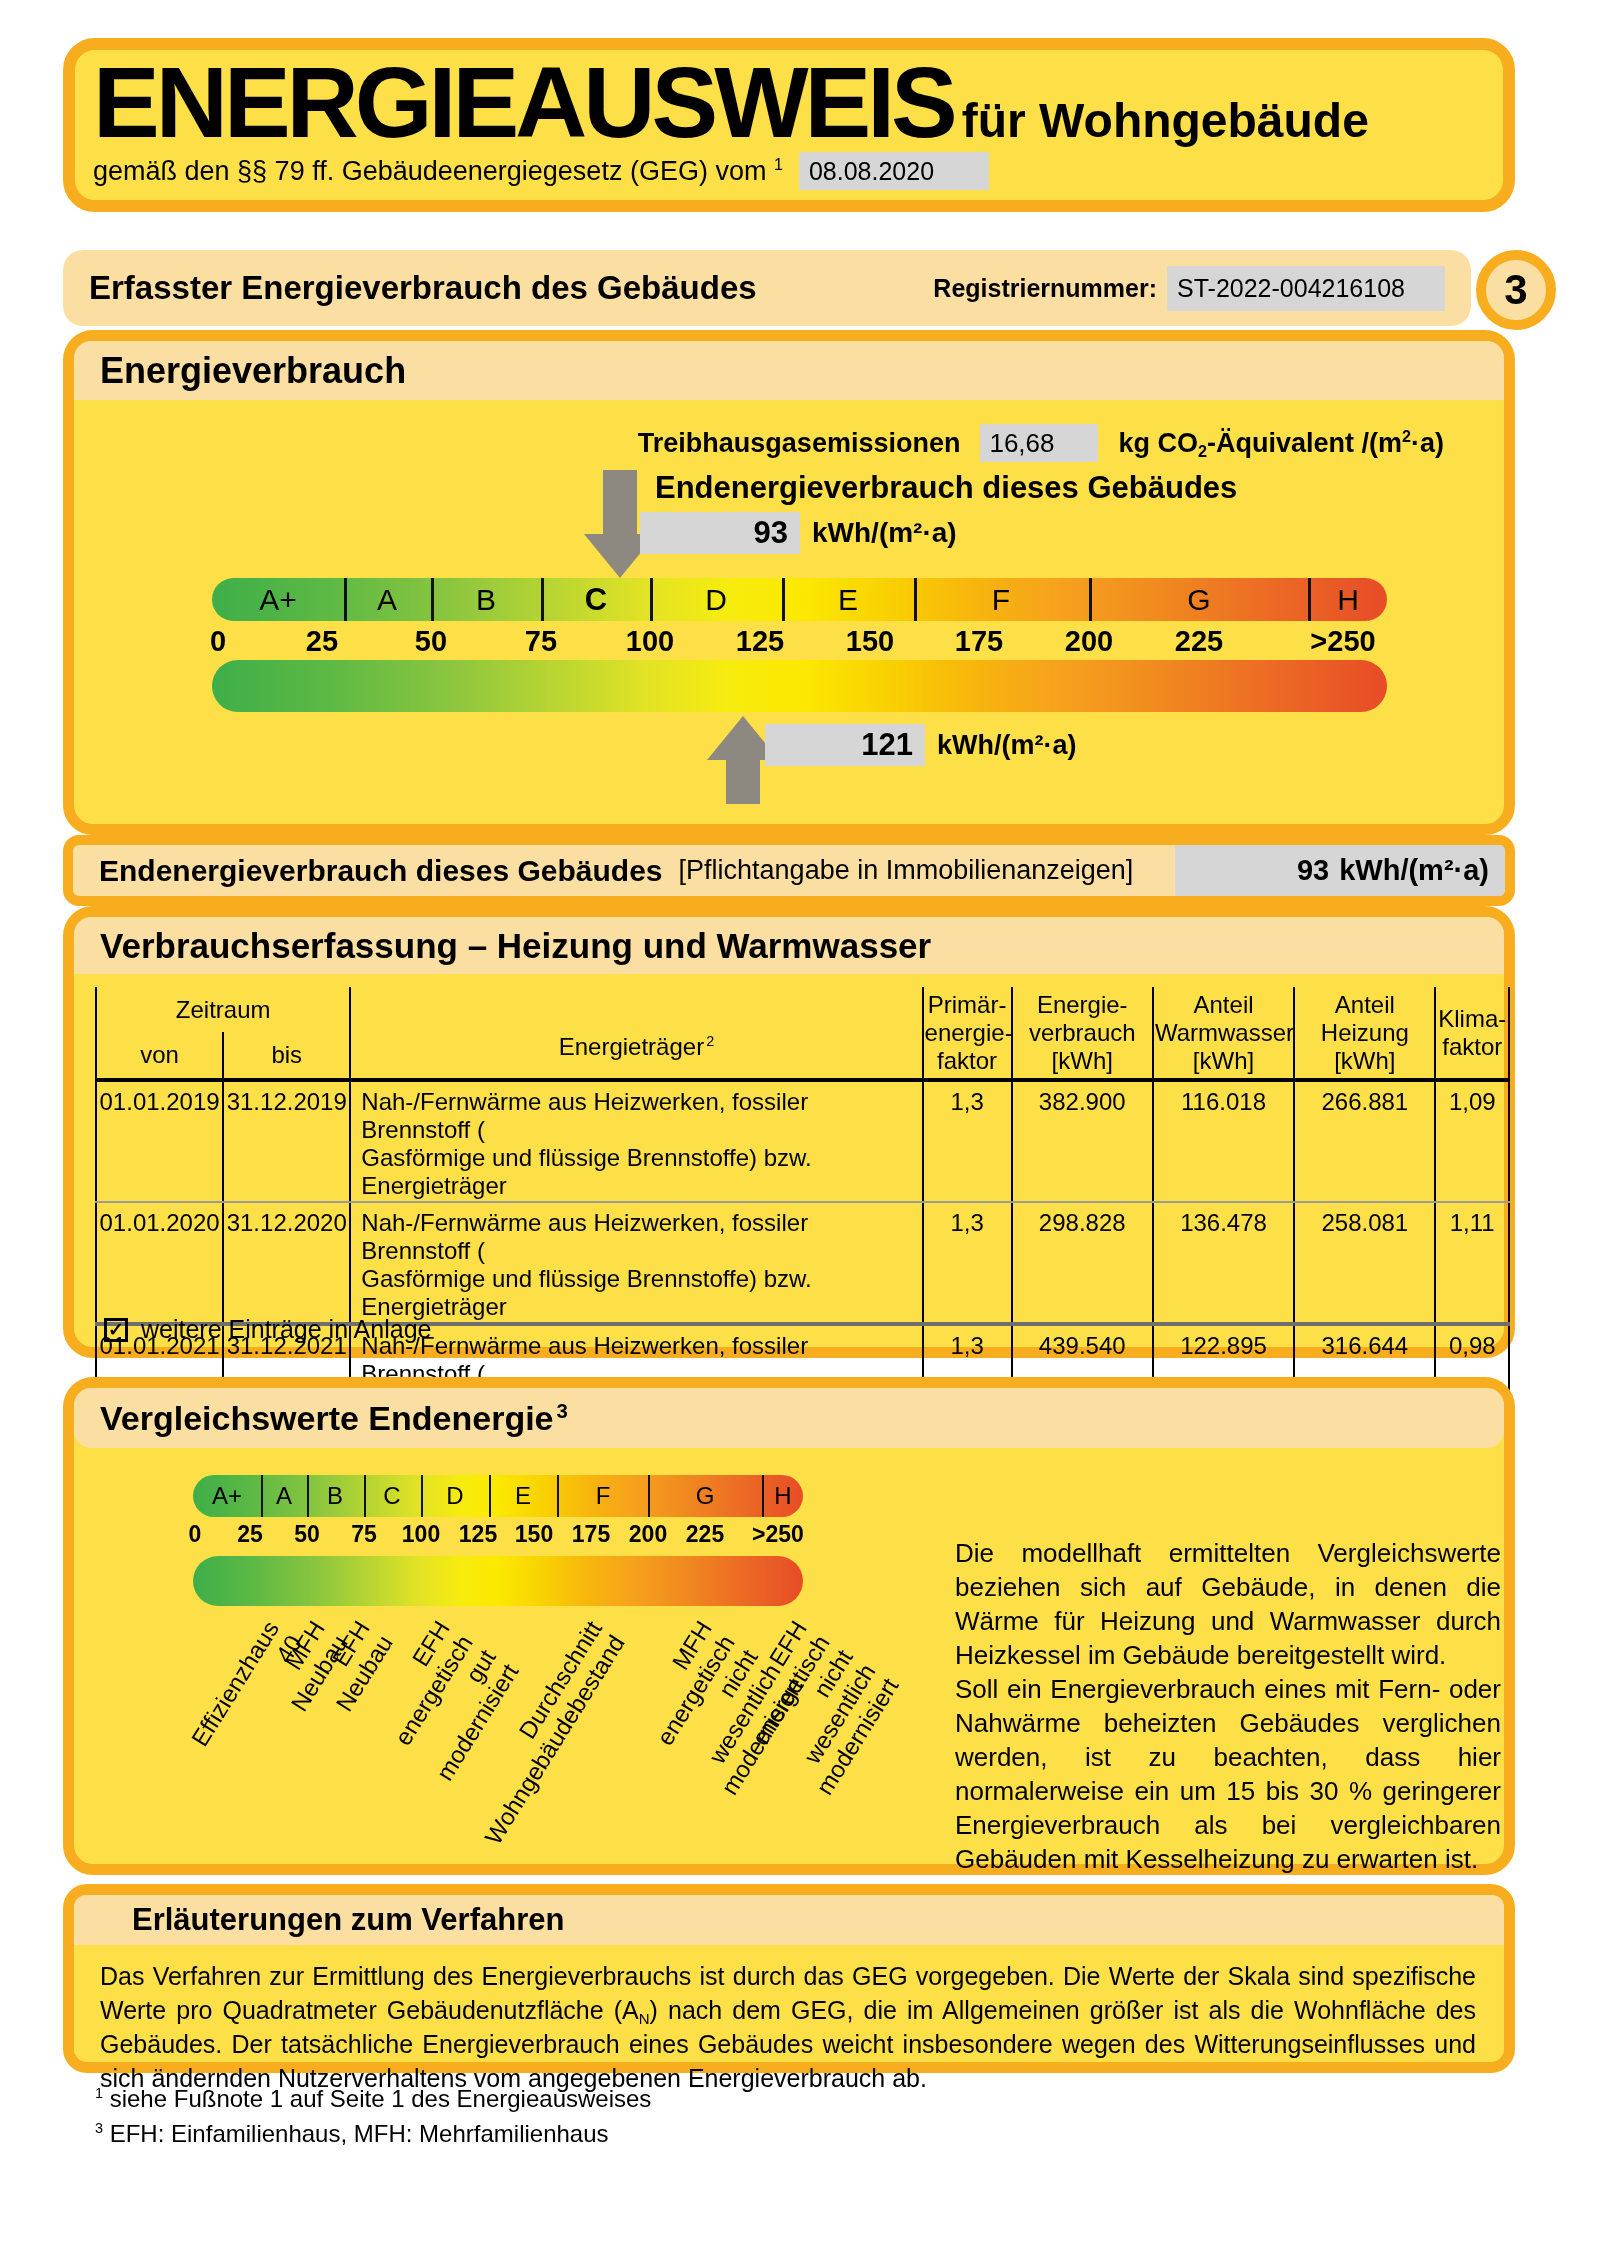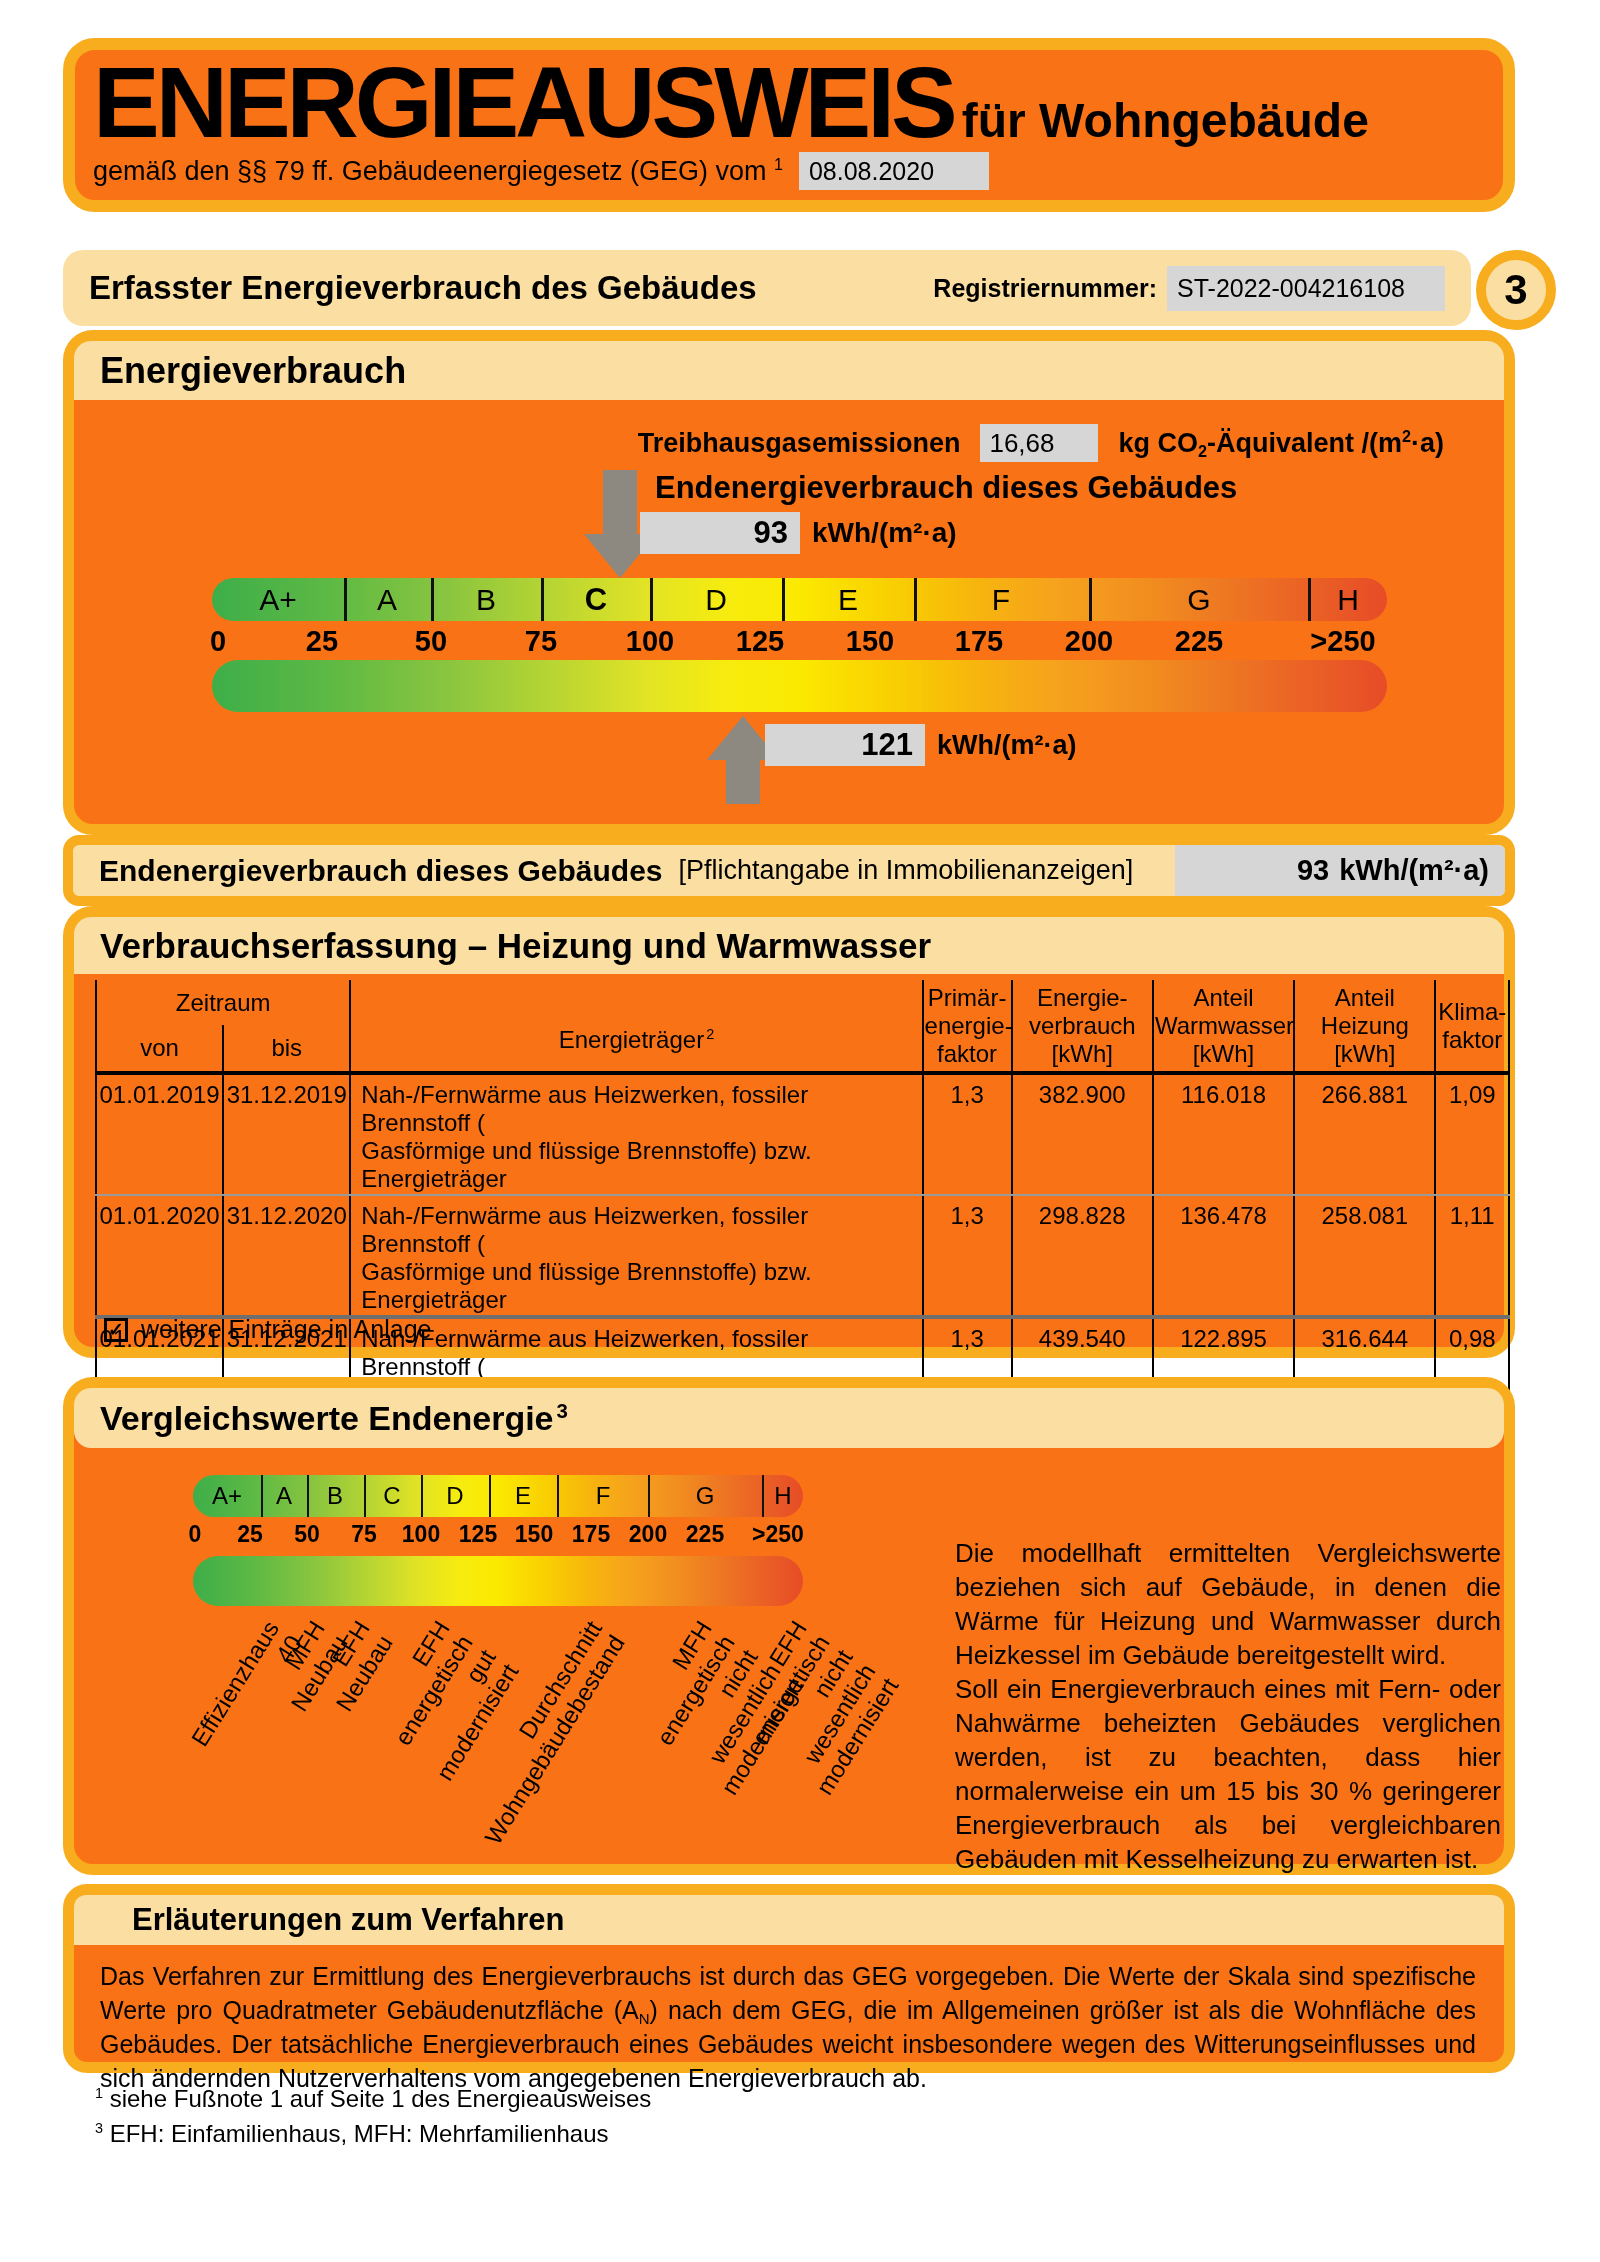--- a/index.html
+++ b/index.html
@@ -6,21 +6,21 @@
     --orange:#F8AD1E;
     --band:#FBDFA2;
     --gbox:#D6D6D6;
     --agray:#8D8880;
   }
   html,body{margin:0;padding:0;}
   body{
     width:1600px;height:2262px;position:relative;background:#fff;
     font-family:"Liberation Sans", sans-serif;color:#000;overflow:hidden;
   }
-  .box{position:absolute;left:63px;width:1452px;background:#f97316;border:11px solid var(--orange);
+  .box{position:absolute;left:63px;width:1452px;background:#fde047;border:11px solid var(--orange);
        border-radius:30px;box-sizing:border-box;}
   .band-head{background:var(--band);border-radius:17px 17px 0 0;display:flex;align-items:center;}
   .sec-title{font-weight:bold;padding-left:26px;}
   .gbox{background:var(--gbox);box-sizing:border-box;}
   sup{font-size:60%;vertical-align:super;line-height:0;}
   sub{font-size:60%;vertical-align:-5px;line-height:0;}
   
   .grad{background:linear-gradient(90deg,#3EAE49 0%,#5DB944 10%,#8AC53F 20%,#B8D532 29%,
         #E2E325 37%,#F7EC0E 44%,#FBE900 50%,#F9CF02 58%,#F7B50D 65%,#F6A21D 72%,
         #F18C1F 80%,#EC6B24 90%,#E74C27 100%);}
@@ -153,21 +153,21 @@
     <span style="font-size:29px;font-weight:bold;">93</span>
     <span style="font-size:29px;font-weight:bold;margin-left:10px;">kWh/(m²·a)</span>
   </div>
 </div>
 
 <div class="box" style="top:906px;height:452px;">
   <div class="band-head" style="height:57px;">
     <span class="sec-title" style="font-size:35px;">Verbrauchserfassung – Heizung und Warmwasser</span>
   </div>
 
-  <table class="vtable abs" style="left:21px;top:63px;">
+  <table class="vtable abs" style="left:21px;top:70px;">
     <colgroup>
       <col style="width:9%">
         <col style="width:9%">
         <col style="width:40.5%">
         <col style="width:6.3%">
       <col style="width:10%">
         <col style="width:10%">
         <col style="width:10%">
         <col style="width:5.2%">
     </colgroup>

